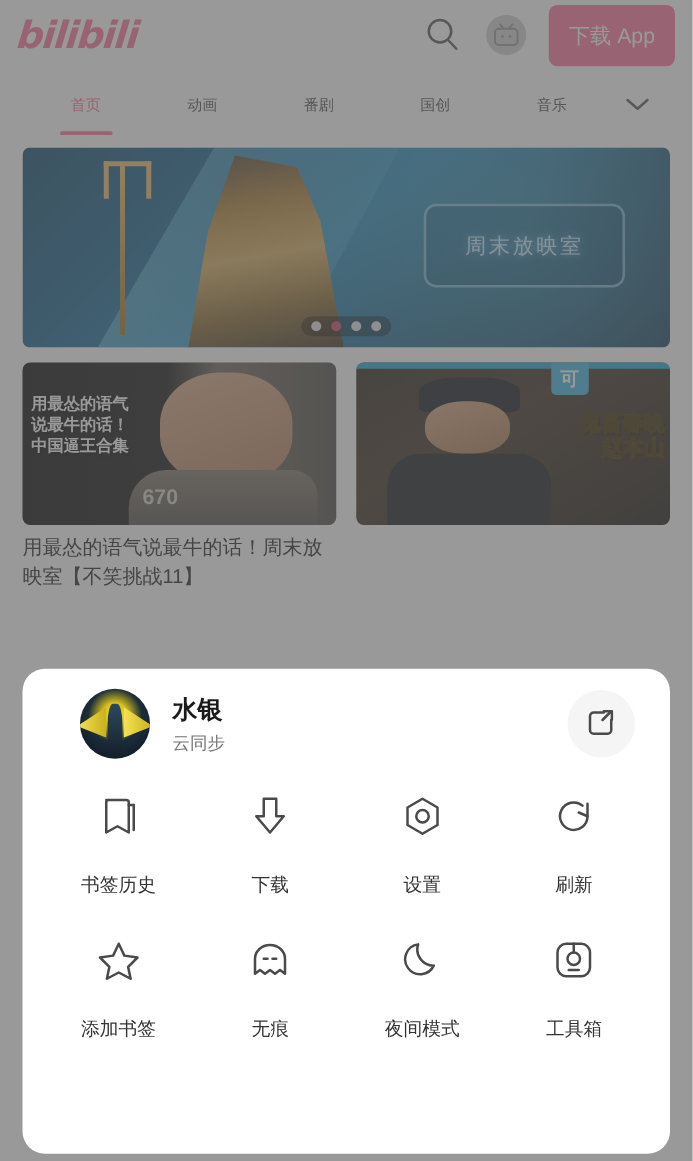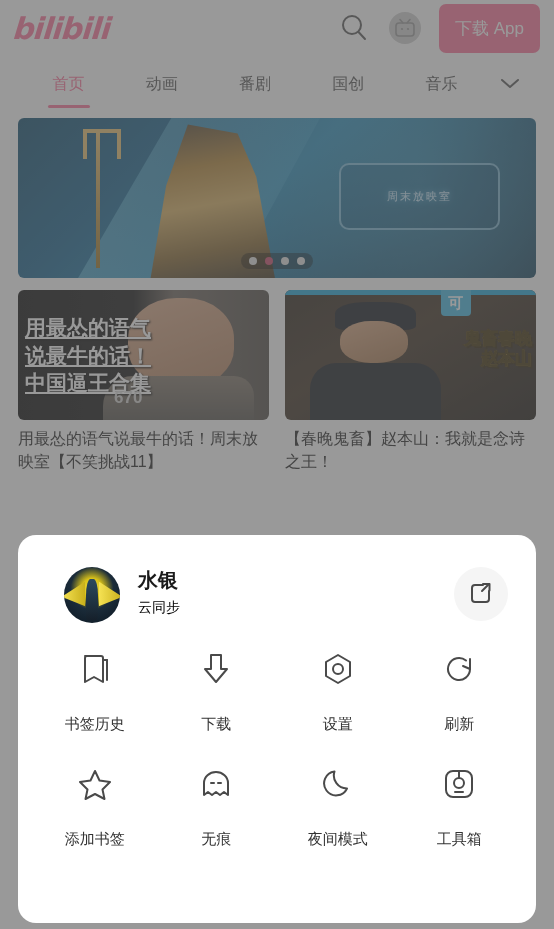--- a/index.html
+++ b/index.html
@@ -43,21 +43,21 @@
     border: none; border-radius: 7px;
     padding: 13px 16px; font-size: 17px;
     font-family: "Liberation Sans", sans-serif;
   }
 
   .tabs {
     height: 56px; display: flex; align-items: center;
     padding: 0 22px; position: relative;
   }
   .tab {
-    flex: 1; text-align: right; font-size: 16px; color: #505050;
+    flex: 1; text-align: right; font-size: 12px; color: #505050;
     position: relative; height: 100%;
     display: flex; align-items: center; justify-content: center;
   }
   .tab.active { color: #fb7299; }
   .tab.active::after {
     content: ""; position: absolute; bottom: 4px; left: 50%;
     transform: translateX(-50%);
     width: 42px; height: 3px; background: #fb7299; border-radius: 2px;
   }
   .tab-more { width: 44px; display: flex; align-items: center; justify-content: center; }
@@ -87,21 +87,21 @@
   .banner .trident::before {
     content: ""; position: absolute; top: -2px; left: -13px;
     width: 30px; height: 26px;
     border: 4px solid #e8c070; border-bottom: none;
   }
   .banner-plate {
     position: absolute; right: 7%; top: 28%;
     width: 31%; height: 42%;
     border: 2px solid rgba(170,225,250,.65); border-radius: 10px;
     display: flex; align-items: center; justify-content: center;
-    color: rgba(215,240,255,.92); font-size: 11px; letter-spacing: 2px;
+    color: rgba(215,240,255,.92); font-size: 17px; letter-spacing: 2px;
     text-shadow: 0 0 7px rgba(130,215,255,.9);
     background: rgba(10,60,95,.22);
   }
   .dots {
     position: absolute; left: 50%; transform: translateX(-50%); bottom: 9px;
     background: rgba(0,0,0,.42); border-radius: 9px;
     padding: 4px 8px; display: flex; gap: 8px;
   }
   .dot { width: 8px; height: 8px; border-radius: 50%; background: #e3e3e3; }
   .dot.active { background: #c8476a; }
@@ -117,23 +117,22 @@
     border-radius: 46% 46% 42% 42%;
     background: linear-gradient(160deg,#d9a988,#b07f5c);
   }
   .thumb-a .body {
     position: absolute; right: 6%; bottom: 0; width: 60%; height: 34%;
     background: linear-gradient(180deg,#7e7366,#54504a);
     border-radius: 30px 20px 0 0;
   }
   .thumb-a .t1 {
     position: absolute; left: 7px; top: 24px; color: #fff;
-    font-size: 21px; font-weight: bold; line-height: 1.32;
+    font-size: 13px; font-weight: bold; line-height: 1.32;
     text-shadow: 1px 1px 2px #000;
-    text-decoration: underline;
   }
   .thumb-a .num {
     position: absolute; left: 96px; bottom: 12px; color: #ddd;
     font-size: 17px; font-weight: bold; opacity: .9;
   }
   .thumb-b { background: linear-gradient(150deg,#2a2118 0%,#3b2d1f 40%,#1b1712 100%); }
   .thumb-b .topbar {
     position: absolute; left: 0; right: 0; top: 0; height: 5px; background: #1fa6d8;
   }
   .thumb-b .ke {
@@ -170,41 +169,41 @@
     background: rgba(90,90,90,.62);
   }
 
   
   #sheet {
     position: absolute; left: 18px; right: 18px; top: 535px; bottom: 6px;
     background: #fff; border-radius: 18px;
     display: flex; flex-direction: column;
   }
   .profile {
-    display: flex; align-items: flex-start; padding: 32px 28px 0 46px;
+    display: flex; align-items: center; padding: 16px 28px 0 46px;
   }
   .avatar {
     width: 56px; height: 56px; border-radius: 50%; overflow: hidden;
     background: radial-gradient(circle at 50% 38%, #f2e34a 0%, #d9c219 22%, #1b2c3a 48%, #0c1620 100%);
     position: relative; flex-shrink: 0;
   }
   .avatar .wingL, .avatar .wingR {
     position: absolute; top: 26%; width: 42%; height: 44%;
     background: linear-gradient(90deg,#f5e253,#c9b01c);
   }
   .avatar .wingL { left: -4%; clip-path: polygon(100% 0,100% 100%,0 62%); }
   .avatar .wingR { right: -4%; clip-path: polygon(0 0,0 100%,100% 62%); }
   .avatar .figure {
     position: absolute; left: 40%; top: 22%; width: 20%; height: 72%;
     background: linear-gradient(180deg,#2b4a5e,#16202b);
     border-radius: 40% 40% 16% 16%;
   }
   .profile-text { margin-left: 18px; flex: 1; }
   .profile-name { font-size: 20px; font-weight: bold; color: #1a1a1a; }
-  .profile-sub { font-size: 14px; color: #000000; margin-top: 5px; }
+  .profile-sub { font-size: 14px; color: #737373; margin-top: 5px; }
   .share-btn {
     width: 54px; height: 54px; border-radius: 50%; background: #f5f5f5;
     display: flex; align-items: center; justify-content: center; flex-shrink: 0;
   }
 
   .grid {
     margin-top: 26px; padding: 0 16px;
     display: grid; grid-template-columns: repeat(4, 1fr);
     row-gap: 30px;
   }
@@ -282,21 +281,20 @@
 
     <div class="card">
       <div class="thumb thumb-b">
         <div class="topbar"></div>
         <div class="ke">可</div>
         <div class="hat"></div>
         <div class="face2"></div>
         <div class="suit"></div>
         <div class="t2">鬼畜春晚<br>赵本山</div>
       </div>
-      <div class="card-title">【春晚鬼畜】赵本山：我就是念诗之王！</div>
     </div>
   </div>
 </div>
 
 <div id="overlay"></div>
 
 <div id="sheet">
 
   <div class="profile">
     <div class="avatar">

